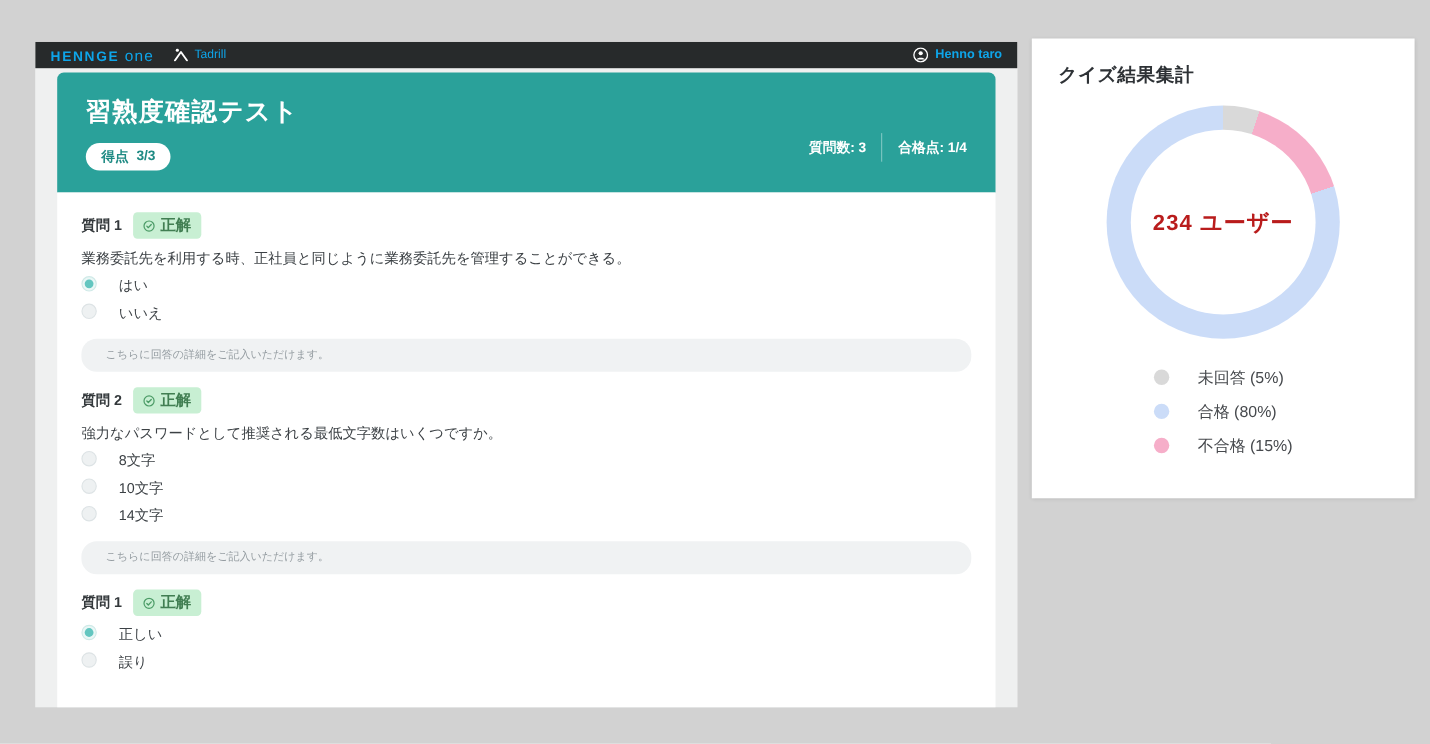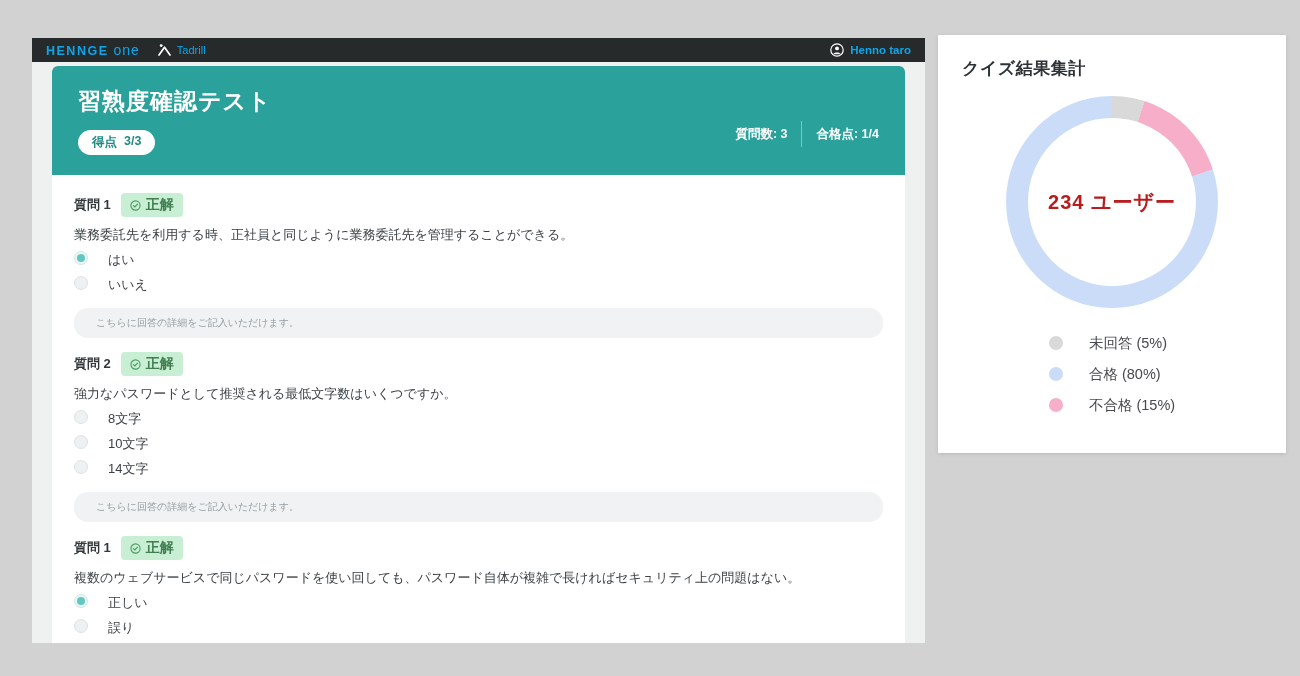--- a/index.html
+++ b/index.html
@@ -183,21 +183,20 @@
           <div class="q-head">
             <span class="q-num">質問 1</span>
             <span class="correct-badge">
               <svg width="11" height="11" viewBox="0 0 12 12">
                 <circle cx="6" cy="6" r="5" fill="none" stroke="#4b9b66" stroke-width="1.2"></circle>
                 <path d="M3.8 6.1 L5.3 7.6 L8.2 4.5" fill="none" stroke="#4b9b66" stroke-width="1.3" stroke-linecap="round" stroke-linejoin="round"></path>
               </svg>
               <span>正解</span>
             </span>
           </div>
-          <p class="q-text">複数のウェブサービスで同じパスワードを使い回しても、パスワード自体が複雑で長ければセキュリティ上の問題はない。</p>
           <div class="option">
             <span class="radio selected"></span>
             <span class="opt-label">正しい</span>
           </div>
           <div class="option">
             <span class="radio"></span>
             <span class="opt-label">誤り</span>
           </div>
         </div>
       </div>

